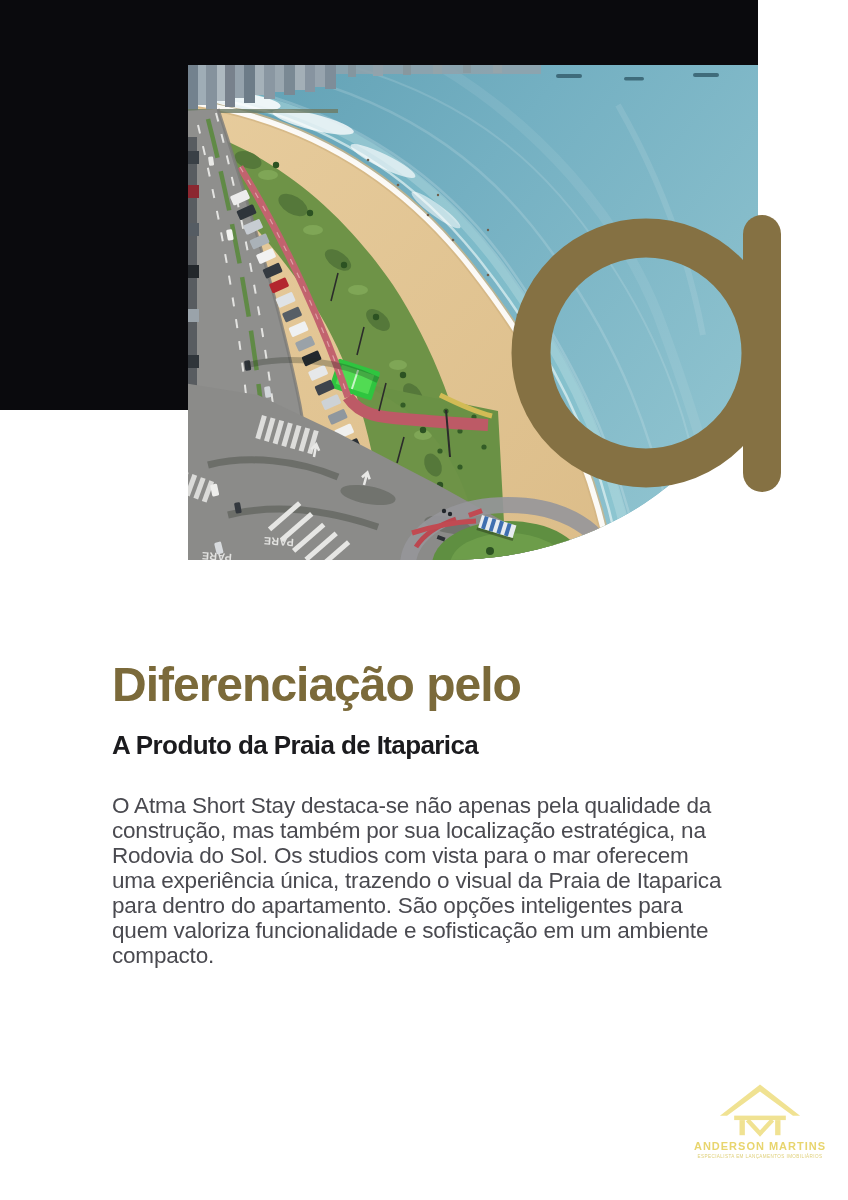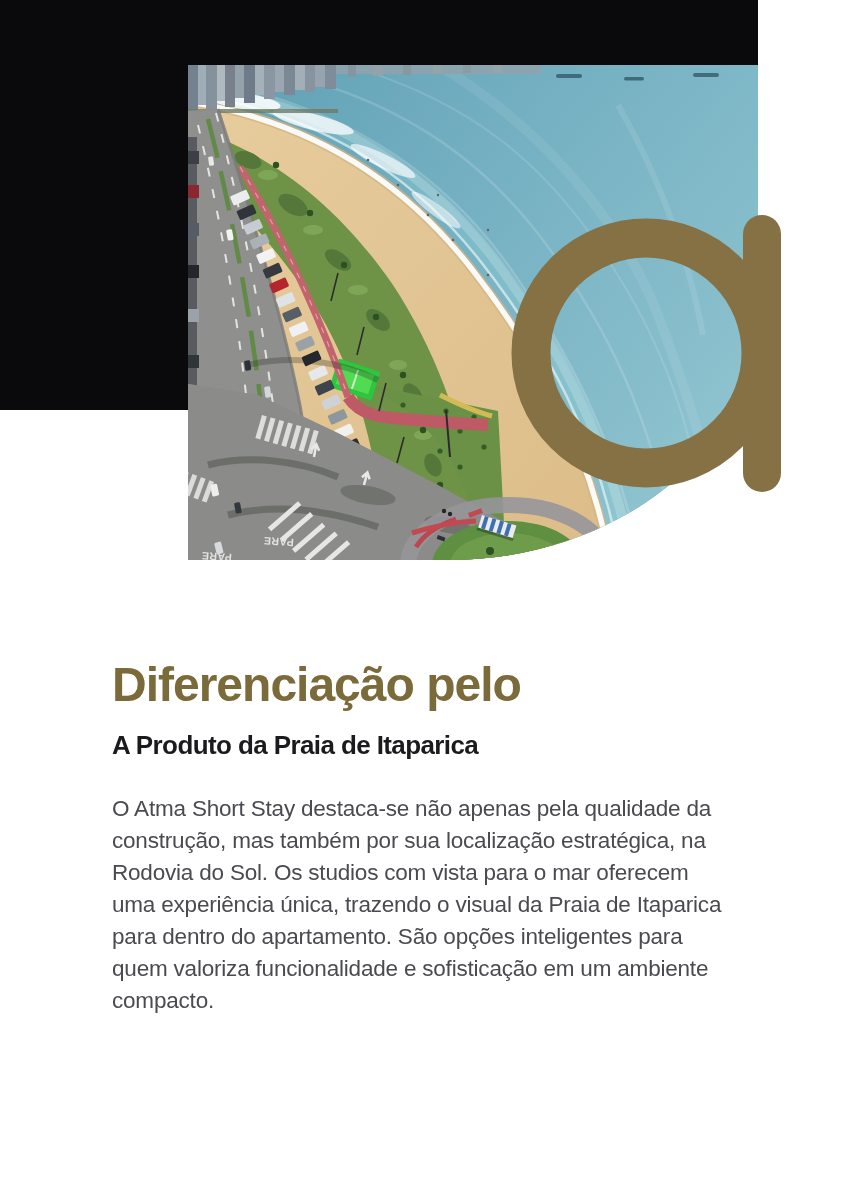--- a/index.html
+++ b/index.html
@@ -35,21 +35,21 @@
   h1{
     margin:0;font-size:48px;line-height:58px;font-weight:bold;
     color:#7b6a3a;letter-spacing:-1px;
   }
   h1 span{display:block;}
   h2{
     margin:16px 0 0 0;font-size:26px;font-weight:bold;
     color:#1b1b1e;letter-spacing:-0.6px;
   }
   .body-par{
-    margin:32px 0 0 0;font-size:22.5px;line-height:32px;
+    margin:32px 0 0 0;font-size:22.5px;line-height:25px;
     color:#4a4a50;letter-spacing:-0.2px;white-space:pre-line;
   }
 
   
   .brand{
     position:absolute;left:680px;top:1080px;width:160px;text-align:center;
   }
   .brand .icon{display:block;margin:0 auto 3px auto;opacity:.85;}
   .brand-name{
     font-size:11px;font-weight:bold;letter-spacing:1px;color:#e8d56e;
@@ -333,14 +333,25 @@
     <h2>A Produto da Praia de Itaparica</h2>
     <p class="body-par">O Atma Short Stay destaca-se não apenas pela qualidade da
 construção, mas também por sua localização estratégica, na
 Rodovia do Sol. Os studios com vista para o mar oferecem
 uma experiência única, trazendo o visual da Praia de Itaparica
 para dentro do apartamento. São opções inteligentes para
 quem valoriza funcionalidade e sofisticação em um ambiente
 compacto.</p>
   </div>
 
+  <div class="brand">
+    <svg class="icon" width="88" height="57" viewBox="0 0 96 64">
+      <path d="M 3,40 L 48,5 L 93,40 L 85,40 L 48,13 L 11,40 Z" fill="#eedd80"></path>
+      <rect x="19" y="40" width="58" height="5" fill="#eedd80"></rect>
+      <rect x="25" y="45" width="6" height="17" fill="#eedd80"></rect>
+      <rect x="65" y="45" width="6" height="17" fill="#eedd80"></rect>
+      <path d="M 34,45 L 48,60 L 62,45" fill="none" stroke="#eedd80" stroke-width="5"></path>
+    </svg>
+    <div class="brand-name">ANDERSON MARTINS</div>
+    <div class="brand-tagline">ESPECIALISTA EM LANÇAMENTOS IMOBILIÁRIOS</div>
+  </div>
 
 </div>
 
 </body></html>

